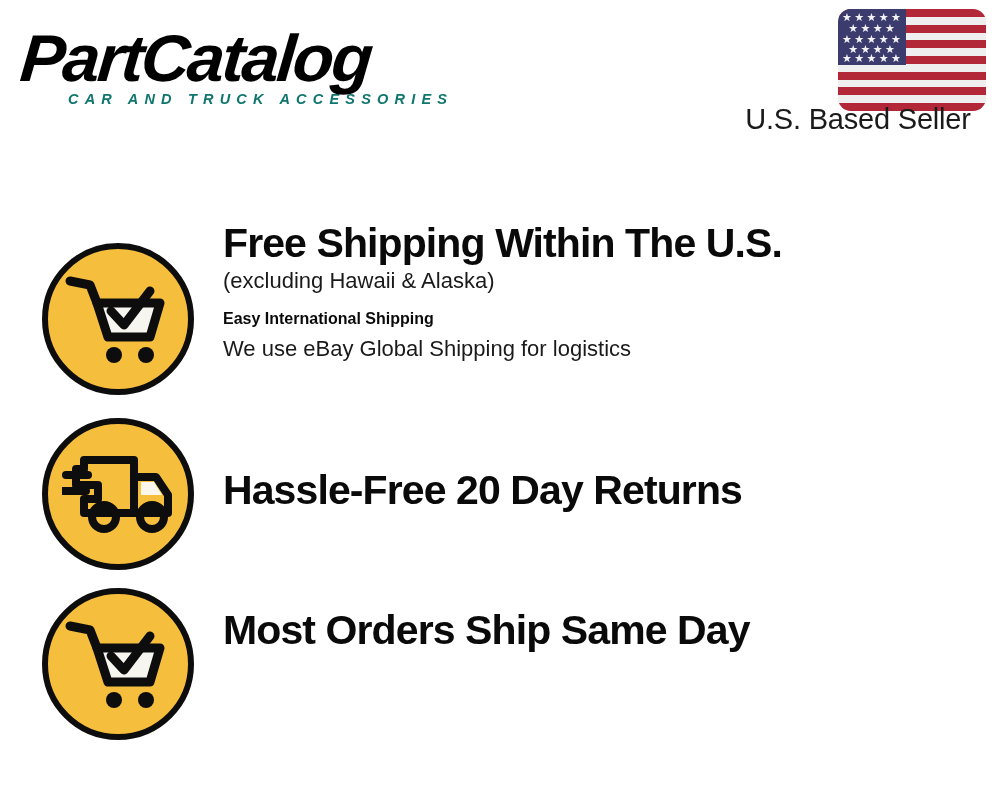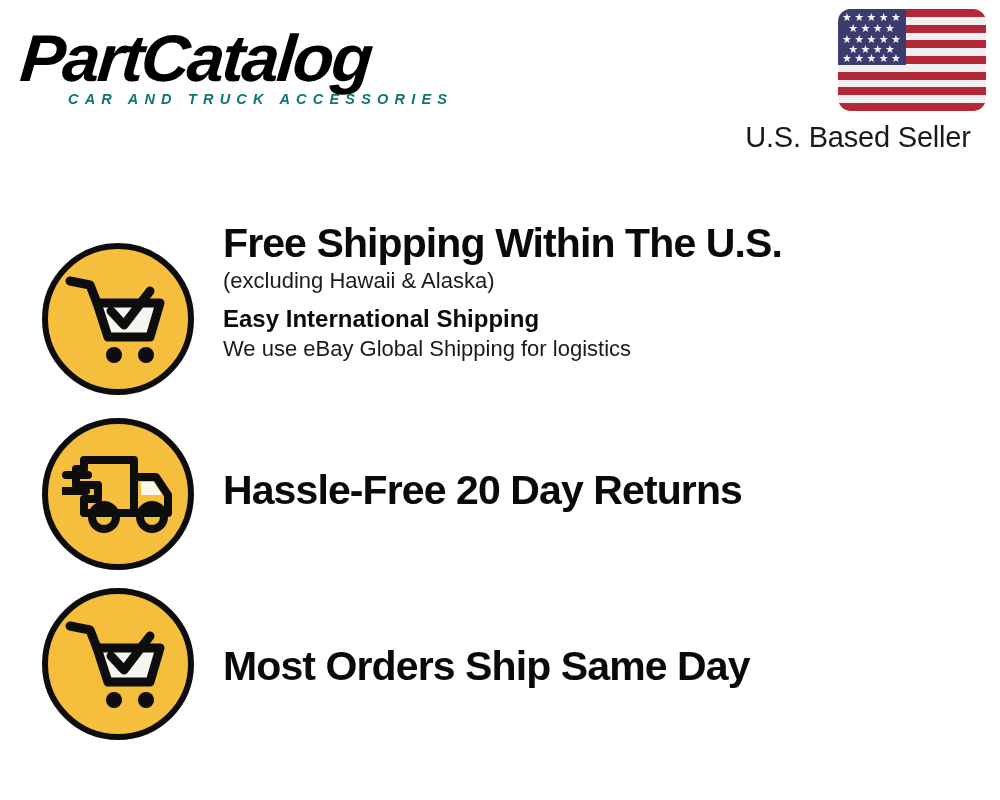--- a/index.html
+++ b/index.html
@@ -86,21 +86,21 @@
   .flag .star {
     position: absolute;
     color: #F2F2F5;
     font-size: 11px;
     line-height: 11px;
   }
 
   .seller-label {
     position: absolute;
     left: 725px;
-    top: 121px;
+    top: 103px;
     width: 266px;
     font-size: 29px;
     font-weight: 400;
     letter-spacing: -0.2px;
     color: #1a1a1a;
     text-align: center;
     white-space: nowrap;
   }
 
   
@@ -137,21 +137,21 @@
     white-space: nowrap;
   }
   .subline {
     font-size: 22px;
     font-weight: 400;
     line-height: 30px;
     color: #1a1a1a;
     white-space: nowrap;
   }
   .subline-bold {
-    font-size: 24px;
+    font-size: 16px;
     font-weight: 700;
     line-height: 30px;
     color: #0a0a0a;
     white-space: nowrap;
     margin-top: 8px;
   }
 </style>
 </head>
 <body>
 
@@ -239,18 +239,18 @@
   <div class="feature">
     <div class="badge" style="left:42px; top:588px;">
       <svg width="108" height="96" viewBox="0 0 108 96" aria-hidden="true">
         <path d="M6 10 L26 14 L33 32" fill="none" stroke="#0d0d0d" stroke-width="9" stroke-linecap="round" stroke-linejoin="round"></path>
         <path d="M33 32 L96 32 L86 66 L44 66 Z" fill="#F7F5EF" stroke="#0d0d0d" stroke-width="9" stroke-linejoin="round" stroke-linecap="round"></path>
         <path d="M47 40 L60 54 L86 20" fill="none" stroke="#0d0d0d" stroke-width="9" stroke-linecap="round" stroke-linejoin="round"></path>
         <circle cx="50" cy="84" r="8" fill="#0d0d0d"></circle>
         <circle cx="82" cy="84" r="8" fill="#0d0d0d"></circle>
       </svg>
     </div>
-    <div class="feature-text" style="top:643px;">
+    <div class="feature-text" style="top:607px;">
       <div class="headline">Most Orders Ship Same Day</div>
     </div>
   </div>
 
 </div>
 
 </body></html>

